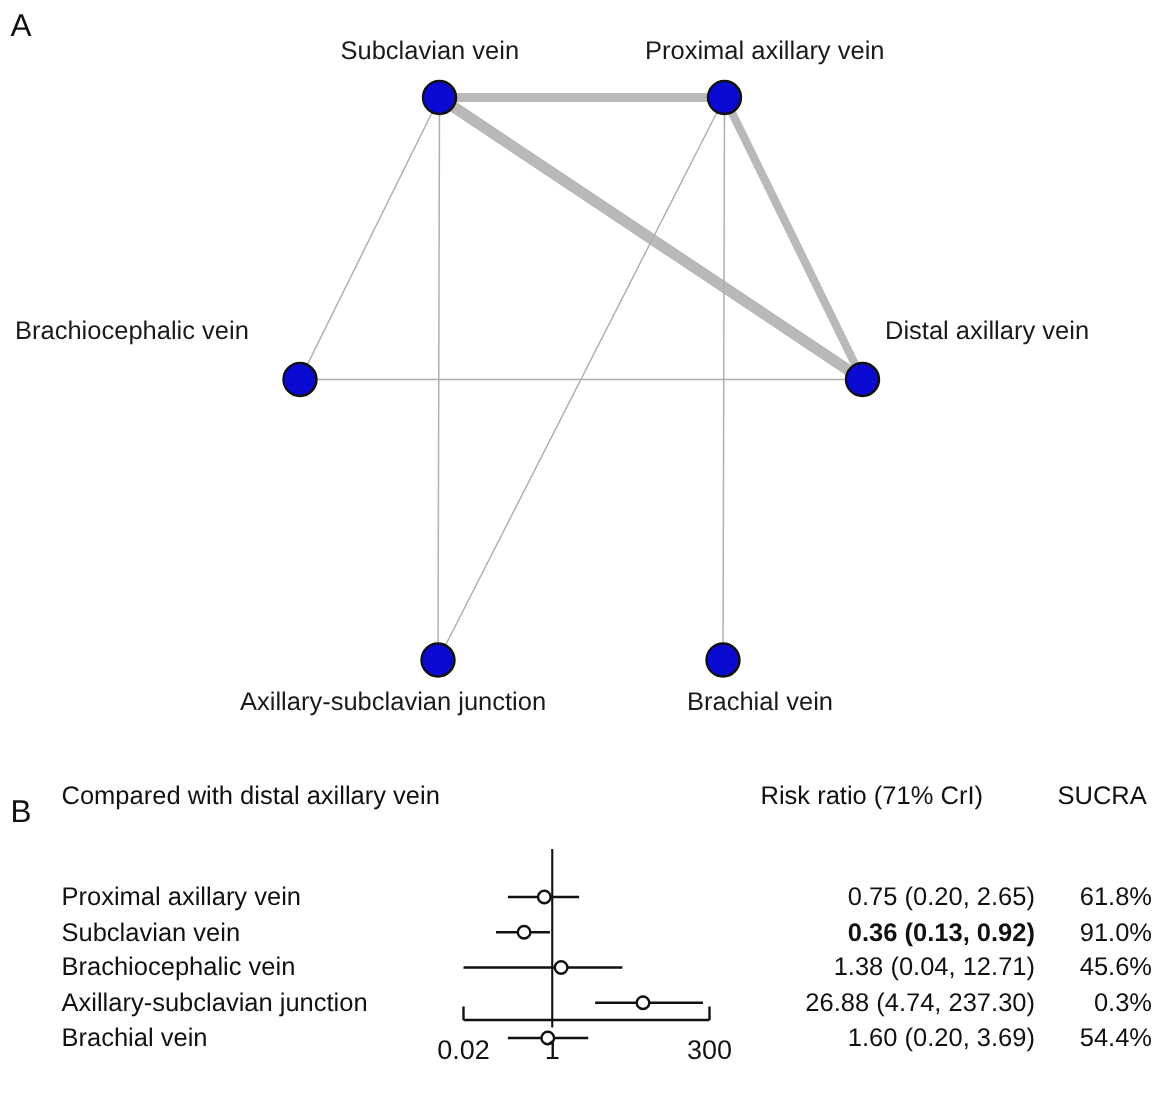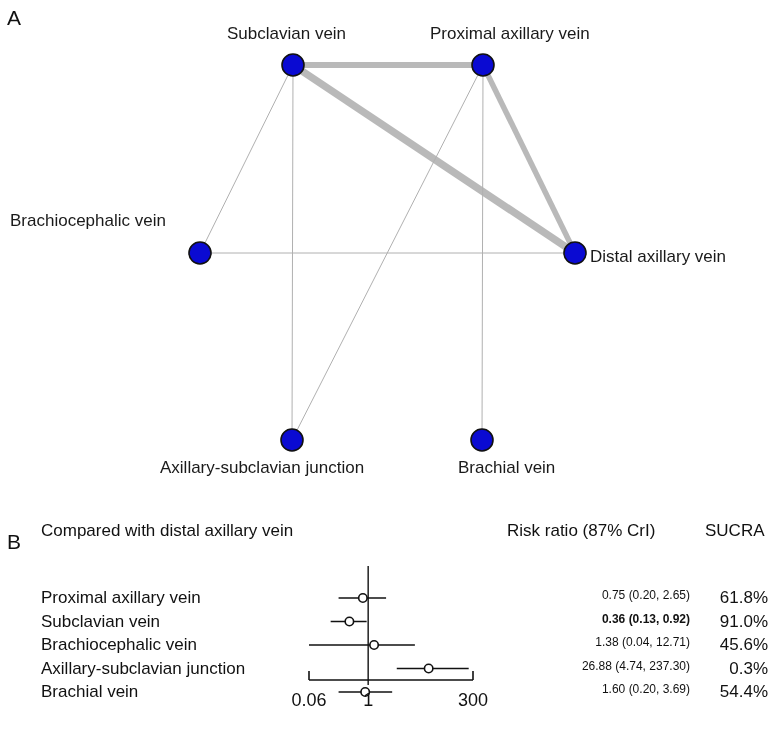--- a/index.html
+++ b/index.html
@@ -57,21 +57,21 @@
   .fp-text {
     position: absolute;
     font-size: 17px;
     font-family: "Liberation Sans", sans-serif;
     color: #111111;
     white-space: nowrap;
     line-height: 1;
   }
   .fp-header { font-size: 17px; }
   .fp-rowlabel { font-size: 17px; }
-  .fp-value { font-size: 12px; text-align: right; }
+  .fp-value { font-size: 17px; text-align: right; }
   .fp-sucra { font-size: 17px; text-align: right; }
   .fp-tick { font-size: 18px; }
   .right-align { transform: translateX(-100%); }
   .center-align { transform: translateX(-50%); }
 </style>
 </head>
 <body>
 
 <div id="network-panel">
   <svg id="network-svg" width="778" height="500">
@@ -91,21 +91,21 @@
         <circle cx="200" cy="253" r="11" fill="#0a0ad2" stroke="#111111" stroke-width="1.6"></circle>
         <circle cx="575" cy="253" r="11" fill="#0a0ad2" stroke="#111111" stroke-width="1.6"></circle>
         <circle cx="292" cy="440" r="11" fill="#0a0ad2" stroke="#111111" stroke-width="1.6"></circle>
         <circle cx="482" cy="440" r="11" fill="#0a0ad2" stroke="#111111" stroke-width="1.6"></circle>
       </g>
   </svg>
   <div id="network-labels">
       <div class="node-label" style="left: 227px; top: 25px;">Subclavian vein</div>
       <div class="node-label" style="left: 430px; top: 25px;">Proximal axillary vein</div>
       <div class="node-label" style="left: 10px; top: 212px;">Brachiocephalic vein</div>
-      <div class="node-label" style="left: 590px; top: 212px; margin-top: 36px;">Distal axillary vein</div>
+      <div class="node-label" style="left: 590px; top: 212px;">Distal axillary vein</div>
       <div class="node-label" style="left: 160px; top: 459px;">Axillary-subclavian junction</div>
       <div class="node-label" style="left: 458px; top: 459px;">Brachial vein</div>
     </div>
 </div>
 <div class="panel-letter" id="panel-a-letter">A</div>
 
 <div id="forest-panel">
   <svg id="forest-svg" width="778" height="246">
     <g id="fp-axis-layer">
         <line x1="368.1634933847599" y1="82" x2="368.1634933847599" y2="196" stroke="#111111" stroke-width="1.4"></line>
@@ -132,35 +132,35 @@
           <circle cx="428.6596722641174" cy="184.5" r="4.2" fill="#ffffff" stroke="#111111" stroke-width="1.6"></circle>
         </g>
         <g>
           <line x1="338.58174669237997" y1="208" x2="392.16113309399464" y2="208" stroke="#111111" stroke-width="1.6"></line>
           <circle cx="365.1763674024665" cy="208" r="4.2" fill="#ffffff" stroke="#111111" stroke-width="1.6"></circle>
         </g>
       </g>
   </svg>
   <div id="forest-text">
       <div class="fp-text fp-header" style="left: 41px; top: 38px;">Compared with distal axillary vein</div>
-      <div class="fp-text fp-header" style="left: 507px; top: 38px;">Risk ratio (87% CrI)</div>
+      <div class="fp-text fp-header" style="left: 507px; top: 38px;">Risk ratio (71% CrI)</div>
       <div class="fp-text fp-header" style="left: 705px; top: 38px;">SUCRA</div>
       <div class="fp-text fp-rowlabel" style="left: 41px; top: 105px;">Proximal axillary vein</div>
       <div class="fp-text fp-value right-align" style="left: 690px; top: 105px;">0.75 (0.20, 2.65)</div>
       <div class="fp-text fp-sucra right-align" style="left: 768px; top: 105px;">61.8%</div>
       <div class="fp-text fp-rowlabel" style="left: 41px; top: 128.5px;">Subclavian vein</div>
       <div class="fp-text fp-value right-align" style="left: 690px; top: 128.5px; font-weight: bold;">0.36 (0.13, 0.92)</div>
       <div class="fp-text fp-sucra right-align" style="left: 768px; top: 128.5px;">91.0%</div>
       <div class="fp-text fp-rowlabel" style="left: 41px; top: 152px;">Brachiocephalic vein</div>
       <div class="fp-text fp-value right-align" style="left: 690px; top: 152px;">1.38 (0.04, 12.71)</div>
       <div class="fp-text fp-sucra right-align" style="left: 768px; top: 152px;">45.6%</div>
       <div class="fp-text fp-rowlabel" style="left: 41px; top: 175.5px;"> Axillary-subclavian junction</div>
       <div class="fp-text fp-value right-align" style="left: 690px; top: 175.5px;">26.88 (4.74, 237.30)</div>
       <div class="fp-text fp-sucra right-align" style="left: 768px; top: 175.5px;">0.3%</div>
       <div class="fp-text fp-rowlabel" style="left: 41px; top: 199px;">Brachial vein</div>
       <div class="fp-text fp-value right-align" style="left: 690px; top: 199px;">1.60 (0.20, 3.69)</div>
       <div class="fp-text fp-sucra right-align" style="left: 768px; top: 199px;">54.4%</div>
-      <div class="fp-text fp-tick center-align" style="left: 309px; top: 207px;">0.06</div>
+      <div class="fp-text fp-tick center-align" style="left: 309px; top: 207px;">0.02</div>
       <div class="fp-text fp-tick center-align" style="left: 368.163px; top: 207px;">1</div>
       <div class="fp-text fp-tick center-align" style="left: 473px; top: 207px;">300</div>
     </div>
 </div>
 <div class="panel-letter" id="panel-b-letter">B</div>
 
 </body></html>

